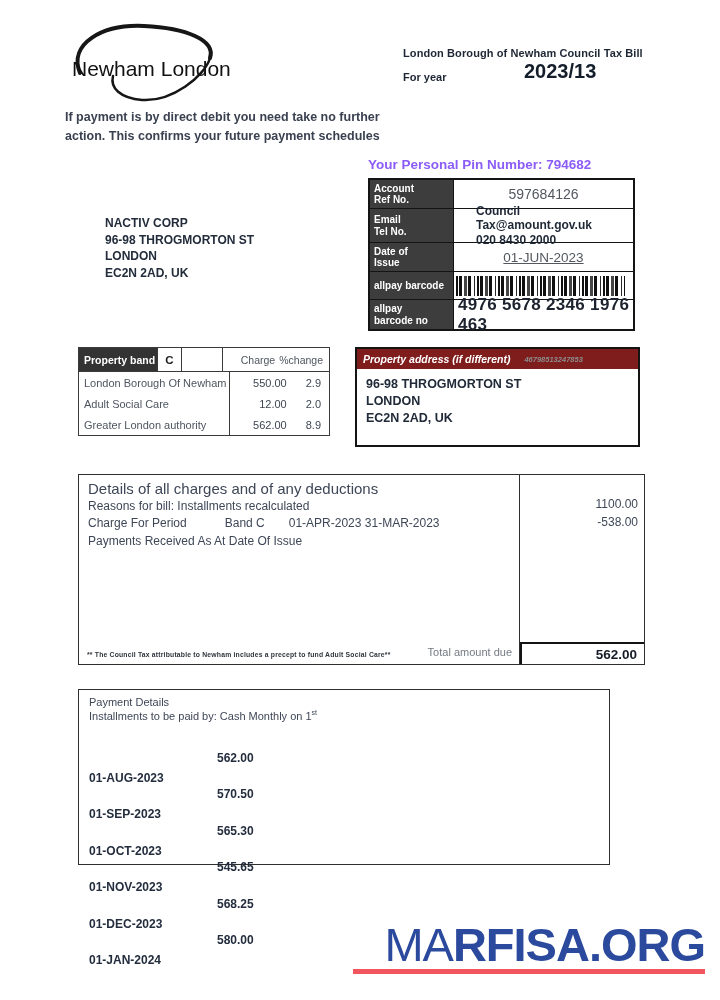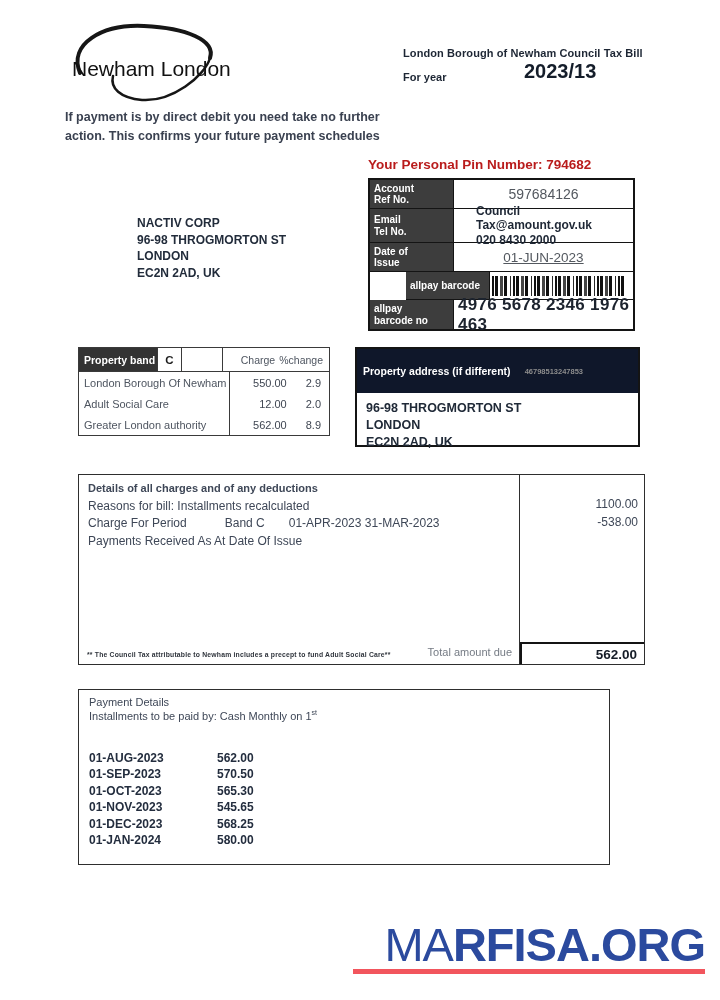--- a/index.html
+++ b/index.html
@@ -7,79 +7,79 @@
     position:relative; width:720px; height:1000px; margin:0 auto;
     background:#ffffff; overflow:hidden;
     font-family:"Liberation Sans", sans-serif; color:#222;
   }
   
   .logo { position:absolute; left:60px; top:18px; }
   .dd-note { position:absolute; left:65px; top:108px; font-weight:bold; font-size:12.5px; color:#3a4150; line-height:19px; }
   .bill-title { position:absolute; left:403px; top:47px; font-weight:bold; font-size:11px; color:#1d2634; letter-spacing:0.1px; }
   .for-year  { position:absolute; left:403px; top:71px; font-weight:bold; font-size:11px; color:#1d2634; }
   .year-value{ position:absolute; left:524px; top:60px; font-weight:bold; font-size:20px; color:#141d2a; }
-  .pin-heading { position:absolute; left:368px; top:157px; font-weight:bold; font-size:13.5px; color:#b91c1c; }
+  .pin-heading { position:absolute; left:368px; top:157px; font-weight:bold; font-size:13.5px; color:#8b5cf6; }
   
   .acct-table { position:absolute; left:368px; top:178px; width:267px; border:2px solid #141414; box-sizing:border-box; background:#fff; }
   .acct-row { display:flex; border-bottom:1.5px solid #141414; }
   .acct-row:last-child { border-bottom:none; }
   .acct-label { width:84px; flex:0 0 84px; background:#3d3d3d; color:#fff; font-weight:bold; font-size:10px; line-height:11.5px; padding:3px 4px; border-right:1.5px solid #141414; display:flex; flex-direction:column; justify-content:center; box-sizing:border-box; }
   .acct-value { flex:1; display:flex; flex-direction:column; justify-content:center; box-sizing:border-box; }
-  .r1 { height:28px; } .r2 { height:33px;gap:16px; } .r3 { height:28px; } .r4 { height:27px;margin-left:36px; } .r5 { height:29px; }
+  .r1 { height:28px; } .r2 { height:33px;gap:16px; } .r3 { height:28px; } .r4 { height:27px; } .r5 { height:29px; }
   .v-center { align-items:center; font-size:14px; color:#53585f; }
   .v-email  { padding-left:6px; font-weight:bold; font-size:12px; color:#1e2735; line-height:14.5px; }
   .v-date   { align-items:center; font-size:13.5px; color:#53585f;text-decoration:underline; }
   .v-barcode{ padding:3px 8px 3px 2px; justify-content:center; }
   .v-bcno   { padding-left:4px; font-weight:bold; font-size:17px; color:#1c232e; justify-content:center; letter-spacing:0.3px; }
   .barcode {
     height:20px; width:100%;
     background:repeating-linear-gradient(90deg,
       #101010 0 2px,#fff 2px 3px,#101010 3px 6px,#fff 6px 8px,
       #454545 8px 11px,#fff 11px 12px,#101010 12px 15px,#fff 15px 18px,
       #2a2a2a 18px 19px,#fff 19px 21px);
   }
   
-  .recipient { position:absolute; left:105px; top:215px; font-weight:bold; font-size:12px; color:#222c3b; line-height:16.5px;margin-left:32px; }
+  .recipient { position:absolute; left:105px; top:215px; font-weight:bold; font-size:12px; color:#222c3b; line-height:16.5px; }
   
   .band-table { position:absolute; left:78px; top:347px; width:252px; border:1.5px solid #3a3a3a; box-sizing:border-box; font-size:11px; background:#fff; }
   .band-header { display:flex; height:23px; border-bottom:1.5px solid #3a3a3a; align-items:stretch; }
   .bh-dark  { width:80px; background:#333; color:#fff; font-weight:bold; font-size:10.5px; display:flex; align-items:center; padding-left:5px; box-sizing:border-box; }
   .bh-band  { width:26px; border-left:1.5px solid #3a3a3a; border-right:1.5px solid #3a3a3a; display:flex; align-items:center; justify-content:center; font-weight:bold; font-size:11.5px; color:#1c1c1c; box-sizing:border-box; }
   .bh-empty { width:42px; border-right:1.5px solid #3a3a3a; box-sizing:border-box; }
   .bh-charge{ width:58px; display:flex; align-items:center; justify-content:flex-end; padding-right:4px; color:#4e5560; font-size:10.5px; box-sizing:border-box; }
   .bh-pct   { flex:1; display:flex; align-items:center; justify-content:flex-end; padding-right:6px; color:#4e5560; font-size:10.5px; box-sizing:border-box; }
   .band-row { display:flex; height:21px; align-items:center;gap:15px; }
   .bt-name  { width:151px; flex:0 0 151px; border-right:1.5px solid #3a3a3a; padding-left:5px; color:#4e5560; box-sizing:border-box; height:100%; display:flex; align-items:center; }
   .bt-charge{ width:58px; text-align:right; padding-right:4px; color:#3f4652; box-sizing:border-box; }
   .bt-pct   { flex:1; text-align:right; padding-right:8px; color:#3f4652; box-sizing:border-box; }
   
   .prop-box { position:absolute; left:355px; top:347px; width:285px; height:100px; border:2px solid #141414; box-sizing:border-box; background:#fff; }
-  .prop-header { height:20px; background:#0f172a; display:flex; align-items:center; padding:12px 6px; }
+  .prop-header { height:20px; background:#7f1d1d; display:flex; align-items:center; padding:0 6px;font-style:italic; }
   .prop-header-label { color:#fff; font-weight:bold; font-size:10.5px; }
   .prop-header-code  { color:#8d8d8d; font-size:7.5px; margin-left:14px; font-weight:bold; }
   .prop-body { padding:7px 9px; font-weight:bold; font-size:12.5px; color:#202a38; line-height:17px; }
   
   .charges-box { position:absolute; left:78px; top:474px; width:567px; height:191px; border:1.5px solid #2e2e2e; box-sizing:border-box; background:#fff; }
   .charges-divider { position:absolute; top:0; bottom:0; right:124px; border-left:1.5px solid #2e2e2e; }
   .charges-content { position:absolute; left:9px; top:5px; font-size:12px; color:#3e4757; line-height:17.5px; }
-  .charges-title { font-size:11px;font-weight:bold; }
+  .charges-title { font-size:15px; }
   .c-gap1 { display:inline-block; width:38px; }
   .c-gap2 { display:inline-block; width:24px; }
   .charges-amounts { position:absolute; right:6px; top:21px; text-align:right; font-size:12px; color:#3e4757; line-height:17.5px; }
   .charges-footnote { position:absolute; left:8px; bottom:6px; font-size:6.8px; color:#2f343c; font-weight:bold; letter-spacing:0.2px; }
   .total-label { position:absolute; right:132px; bottom:6px; font-size:11px; color:#757b84; }
   .total-cell { position:absolute; right:0; bottom:0; width:124px; height:22px; border-top:2px solid #141414; border-left:2px solid #141414; display:flex; align-items:center; justify-content:flex-end; padding-right:7px; font-weight:bold; font-size:13.5px; color:#141b26; box-sizing:border-box; background:#fff; }
   
   .payment-box { position:absolute; left:78px; top:689px; width:532px; height:176px; border:1.5px solid #2e2e2e; box-sizing:border-box; padding:6px 10px; background:#fff; }
   .payment-title { font-size:11px; color:#3e4757; }
   .payment-subtitle { font-size:11px; color:#3e4757; margin-top:1px; }
   .payment-subtitle sup { font-size:7px; }
   .payment-schedule { margin-top:28px; }
   .sched-row { display:flex; font-weight:bold; font-size:12px; color:#232d3e; line-height:16.5px; }
-  .sched-date { width:128px; }
+  .sched-date { width:128px;margin-top:20px; }
   
   .site-brand { position:absolute; right:15px; top:917px; font-size:47px; font-weight:700; color:#2b4a9e; letter-spacing:-1px; white-space:nowrap; }
   .site-brand .light { font-weight:500; }
   .brand-underline { position:absolute; right:15px; top:969px; width:352px; height:5px; background:#f2555d; }
 </style>
 </head>
 <body>
 
 <div class="page">
 

